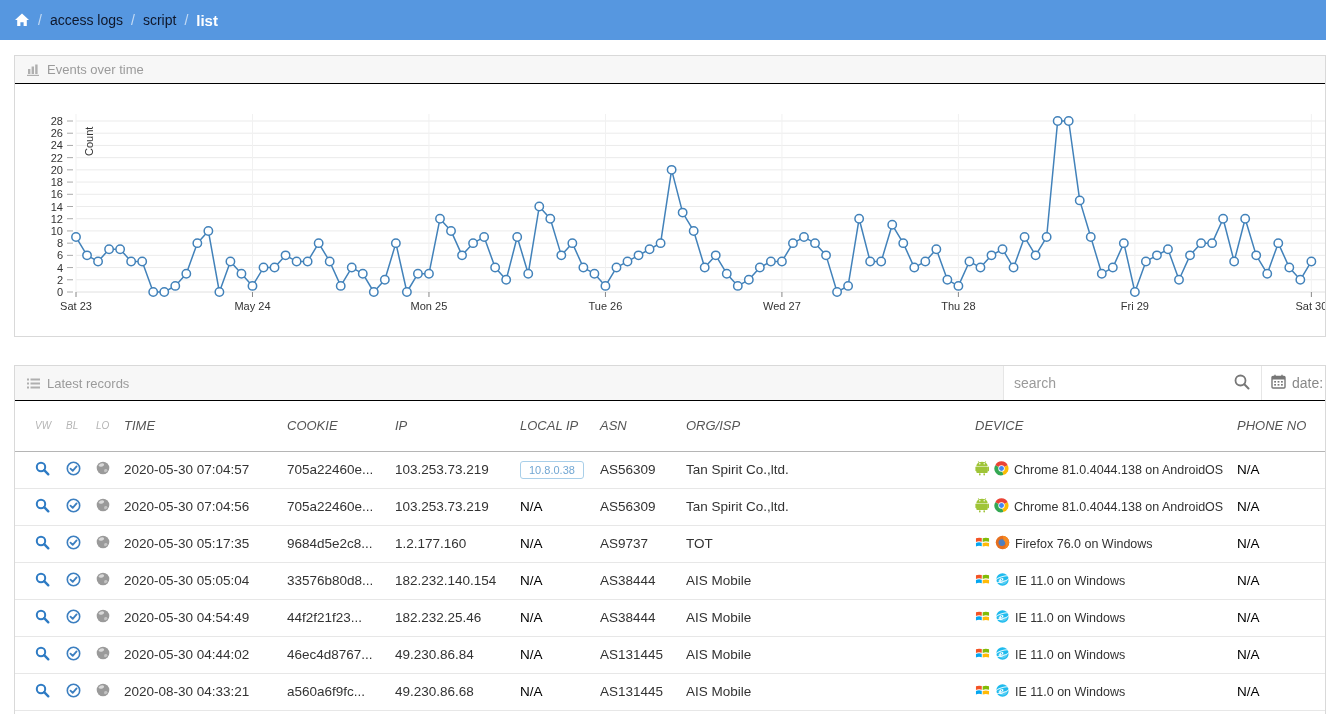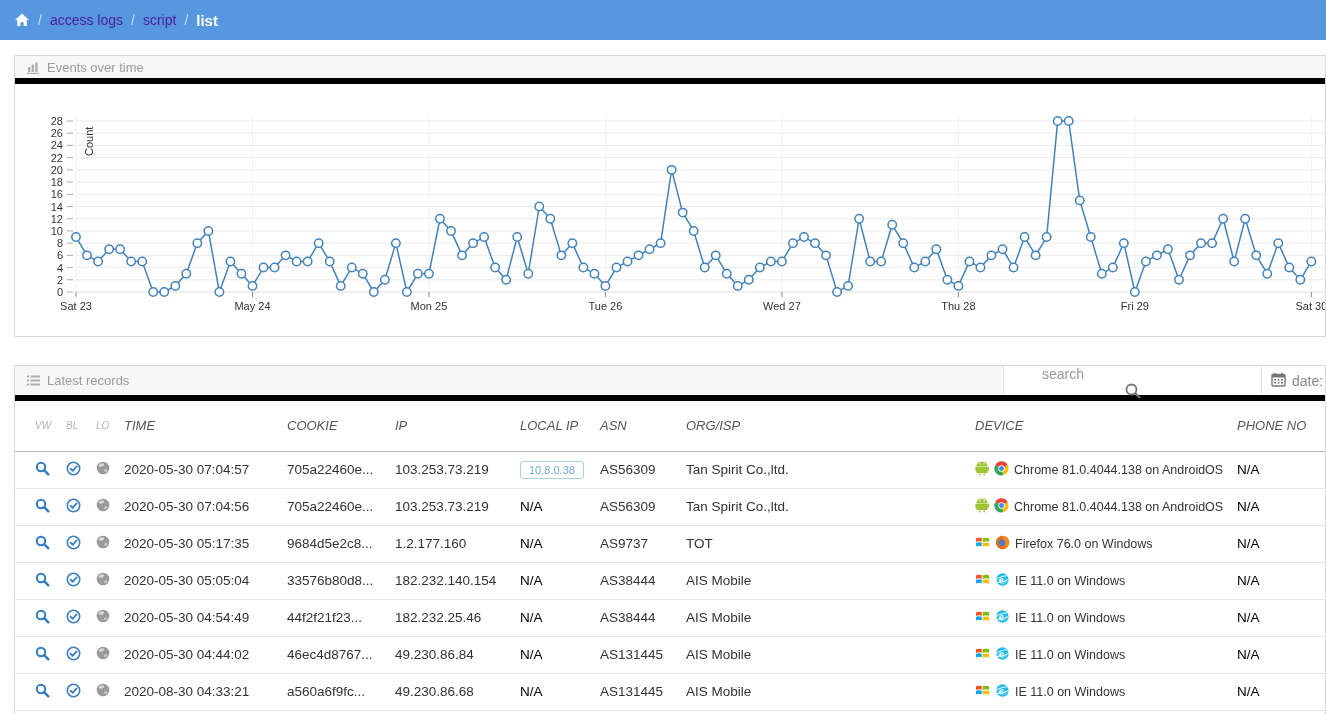--- a/index.html
+++ b/index.html
@@ -5,41 +5,41 @@
   * { margin:0; padding:0; box-sizing:border-box; }
   html,body { width:1326px; height:714px; overflow:hidden; background:#fff;
               font-family:"Liberation Sans", sans-serif; }
 
   
   .topbar { position:absolute; left:0; top:0; width:1326px; height:40px;
             background:#5697e0; display:flex; align-items:center; padding:0 14px;
             color:#fff; font-size:14px; }
   .topbar .home-btn { display:flex; align-items:center; cursor:pointer; }
   .topbar .sep { color:rgba(255,255,255,.65); margin:0 8px; }
-  .topbar a.crumb { color:#4c1d95; text-decoration:none; cursor:pointer; }
+  .topbar a.crumb { color:#0f172a; text-decoration:none; cursor:pointer; }
   .topbar .crumb-current { color:#fff; font-weight:bold; font-size:15px; }
 
   
   .panel { position:absolute; left:14px; width:1312px; background:#fff;
            border:1px solid #d9d9d9; }
   .panel-header { background:#f7f7f7; color:#9b9b9b; font-size:13px;
                   display:flex; align-items:center; padding:0 12px;
-                  border-bottom:6px solid #000000; }
+                  border-bottom:1px solid #000000; }
   .panel-header .ph-icon { display:flex; align-items:center; margin-right:7px; opacity:.85; }
 
   #chart-panel { top:55px; height:282px; }
   #chart-panel .panel-header { height:28px; }
   #chart-body { width:1310px; height:252px; }
 
   #records-panel { top:365px; height:349px; border-bottom:none; }
   #records-panel .panel-header { height:35px; padding:0; }
   .rp-title { flex:1 1 auto; display:flex; align-items:center; padding:0 12px;
               height:100%; background:#f7f7f7; }
   .search-wrap { width:258px; height:100%; background:#fff; border-left:1px solid #e6e6e6;
-                 display:flex; align-items:center; padding:0 10px;flex-direction:column; }
+                 display:flex; align-items:center; padding:0 10px; }
   .search-wrap input { flex:1; border:none; outline:none; font-size:14px; color:#555;
                        font-family:"Liberation Sans", sans-serif; background:transparent; }
   .search-wrap input::placeholder { color:#9a9a9a; }
   .date-wrap { width:64px; height:100%; background:#fff; border-left:1px solid #e6e6e6;
                display:flex; align-items:center; padding:0 16px 0 9px; color:#777;
                font-size:14px; cursor:pointer; }
   .date-wrap .dw-label { margin-left:6px; color:#888; }
 
   
   table { border-collapse:collapse; table-layout:fixed; width:1310px; }

